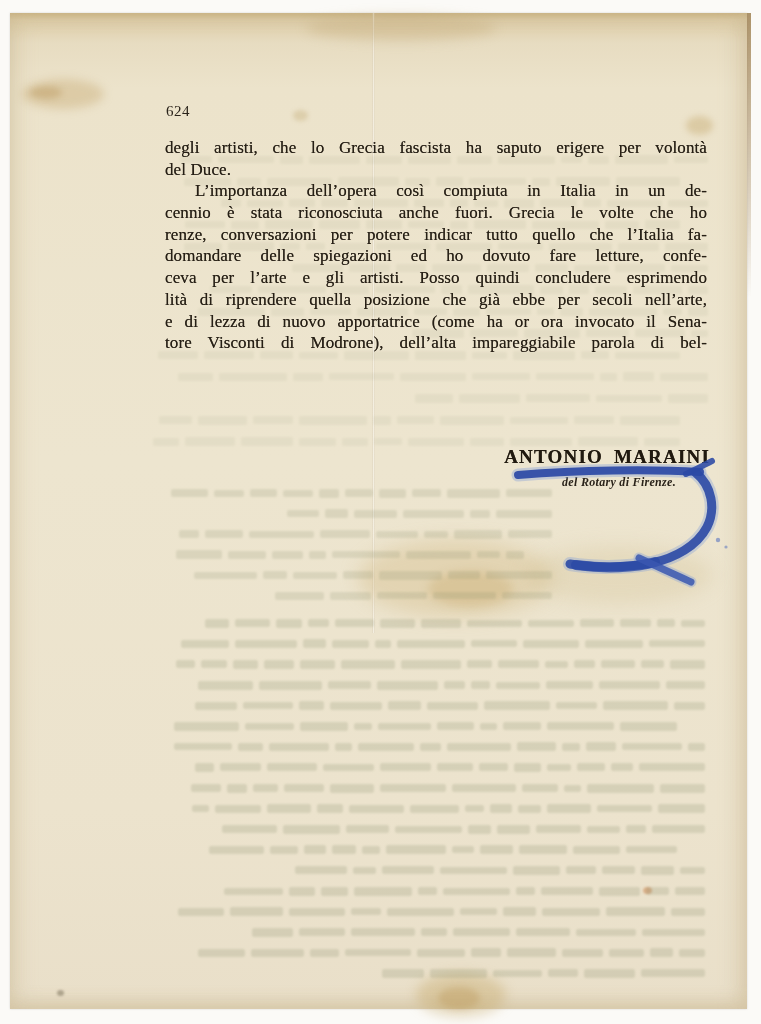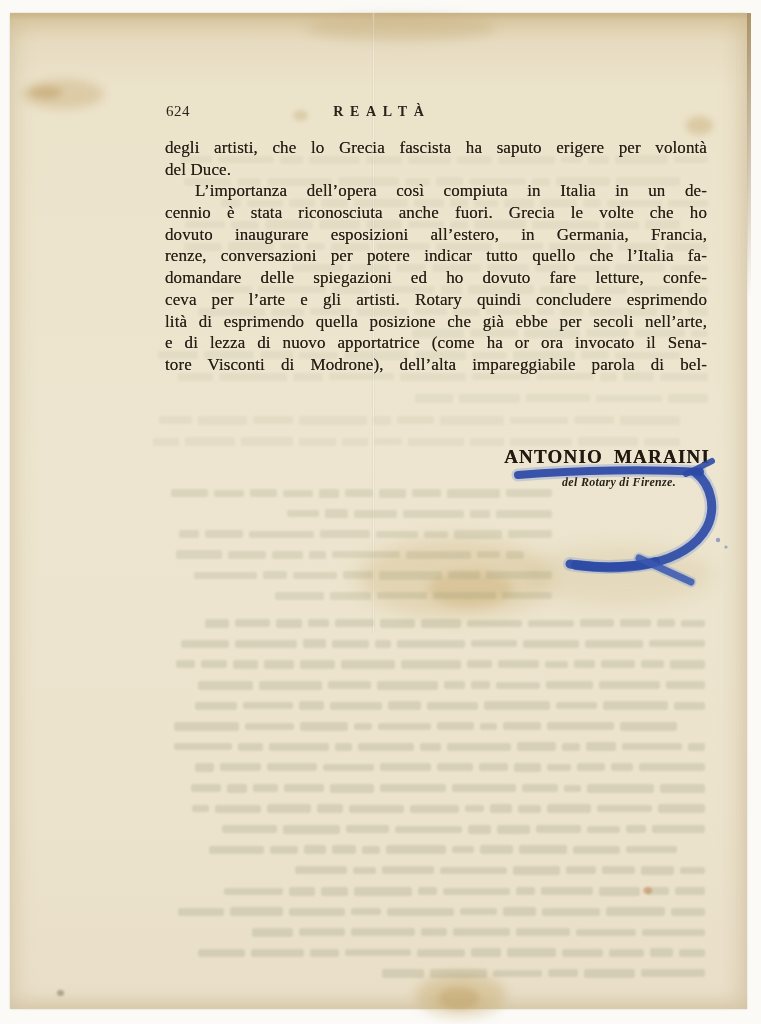--- a/index.html
+++ b/index.html
@@ -517,32 +517,30 @@
           <span class="w" style="width: 64.2986px; height: 8px;"></span>
           <span class="w" style="width: 51.003px; height: 9px;"></span>
           <span class="w" style="width: 29.3422px; height: 8px;"></span>
           <span class="w" style="width: 49.0914px; height: 7px;"></span>
           <span class="w" style="width: 56.9891px; height: 9px;"></span>
           <span class="w" style="width: 42.1596px; height: 9px;"></span>
         </div>
       </div>
 
     <div id="pagenum">624</div>
-    <div id="jtitle">REALTÀ</div>
 
     <div id="bodytext">
         <div class="bline">degli artisti, che lo Grecia fascista ha saputo erigere per volontà</div>
         <div class="bline nojust">del Duce.</div>
         <div class="bline indent">L’importanza dell’opera così compiuta in Italia in un de-</div>
         <div class="bline">cennio è stata riconosciuta anche fuori. Grecia le volte che ho</div>
-        <div class="bline">dovuto inaugurare esposizioni all’estero, in Germania, Francia,</div>
         <div class="bline">renze, conversazioni per potere indicar tutto quello che l’Italia fa-</div>
         <div class="bline">domandare delle spiegazioni ed ho dovuto fare letture, confe-</div>
-        <div class="bline">ceva per l’arte e gli artisti. Rotary quindi concludere esprimendo</div>
-        <div class="bline">lità di esprimendo quella posizione che già ebbe per secoli nell’arte,</div>
+        <div class="bline">ceva per l’arte e gli artisti. Posso quindi concludere esprimendo</div>
+        <div class="bline">lità di riprendere quella posizione che già ebbe per secoli nell’arte,</div>
         <div class="bline">e di lezza di nuovo apportatrice (come ha or ora invocato il Sena-</div>
         <div class="bline">tore Visconti di Modrone), dell’alta impareggiabile parola di bel-</div>
       </div>
 
     <div id="sig-name">ANTONIO MARAINI</div>
     <div id="sig-aff">del Rotary di Firenze.</div>
 
     <svg id="penmarks" width="737" height="996" viewBox="0 0 737 996">
       <g fill="none" stroke-linecap="round">
 

